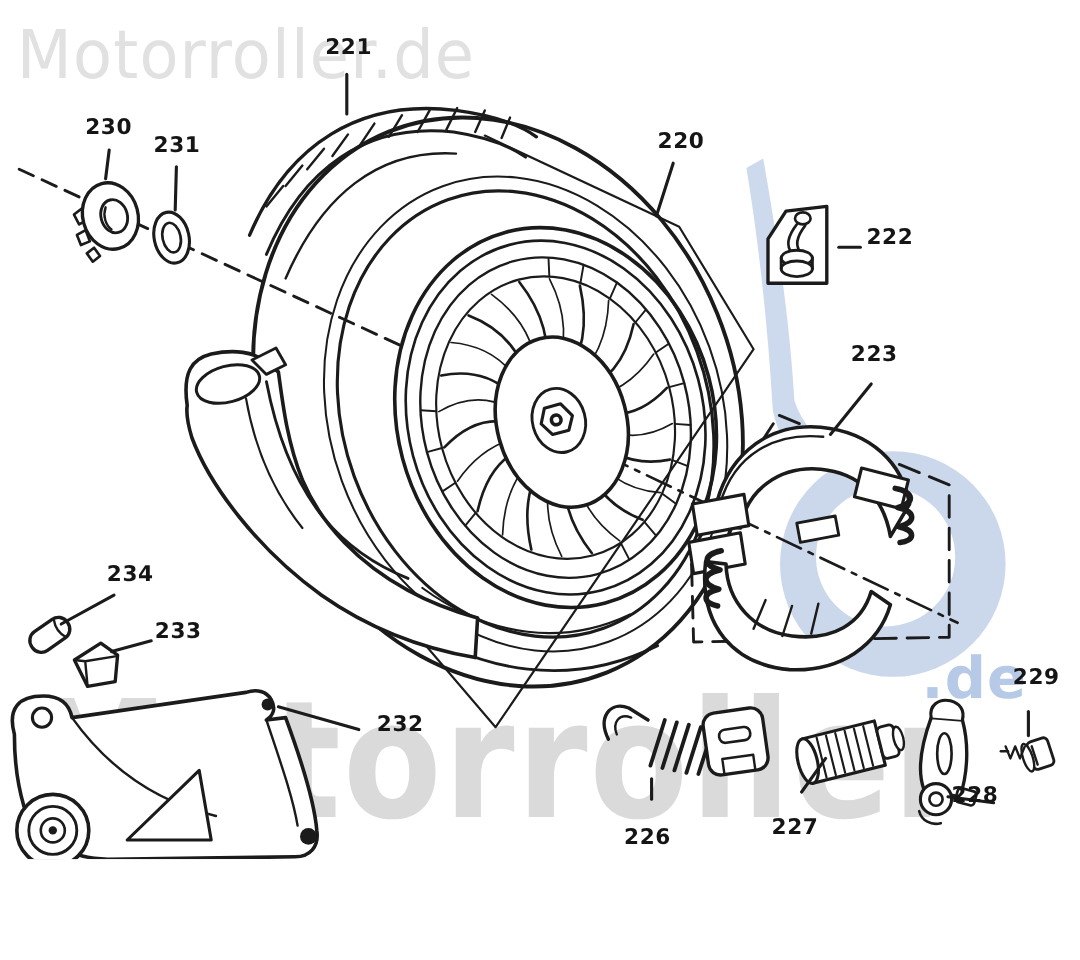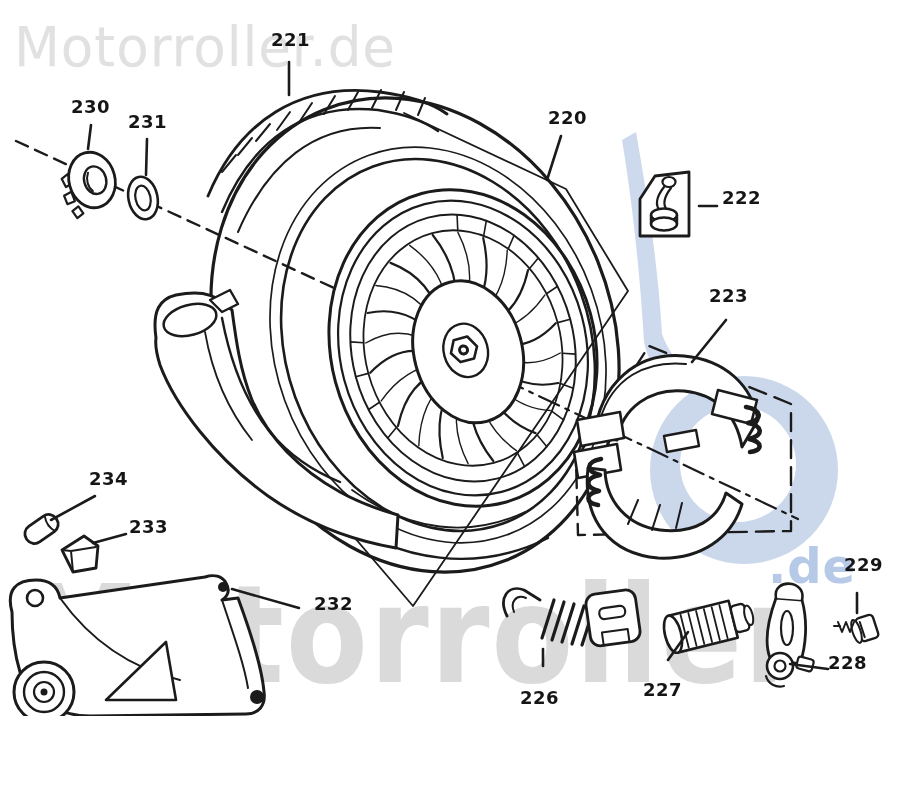--- a/index.html
+++ b/index.html
@@ -278,21 +278,21 @@
       <line x1="95" y1="496" x2="51" y2="520"></line>
     </g>
   </svg>
 
   <div class="part-label" style="left:548px;top:107px">220</div>
   <div class="part-label" style="left:271px;top:29px">221</div>
   <div class="part-label" style="left:722px;top:187px">222</div>
   <div class="part-label" style="left:709px;top:285px">223</div>
   <div class="part-label" style="left:520px;top:687px">226</div>
   <div class="part-label" style="left:643px;top:679px">227</div>
-  <div class="part-label" style="left:828px;top:652px">228</div>
+  <div class="part-label" style="left:793px;top:652px">228</div>
   <div class="part-label" style="left:844px;top:554px">229</div>
   <div class="part-label" style="left:71px;top:96px">230</div>
   <div class="part-label" style="left:128px;top:111px">231</div>
   <div class="part-label" style="left:314px;top:593px">232</div>
   <div class="part-label" style="left:129px;top:516px">233</div>
   <div class="part-label" style="left:89px;top:468px">234</div>
 
 </div>
 
 </body></html>

